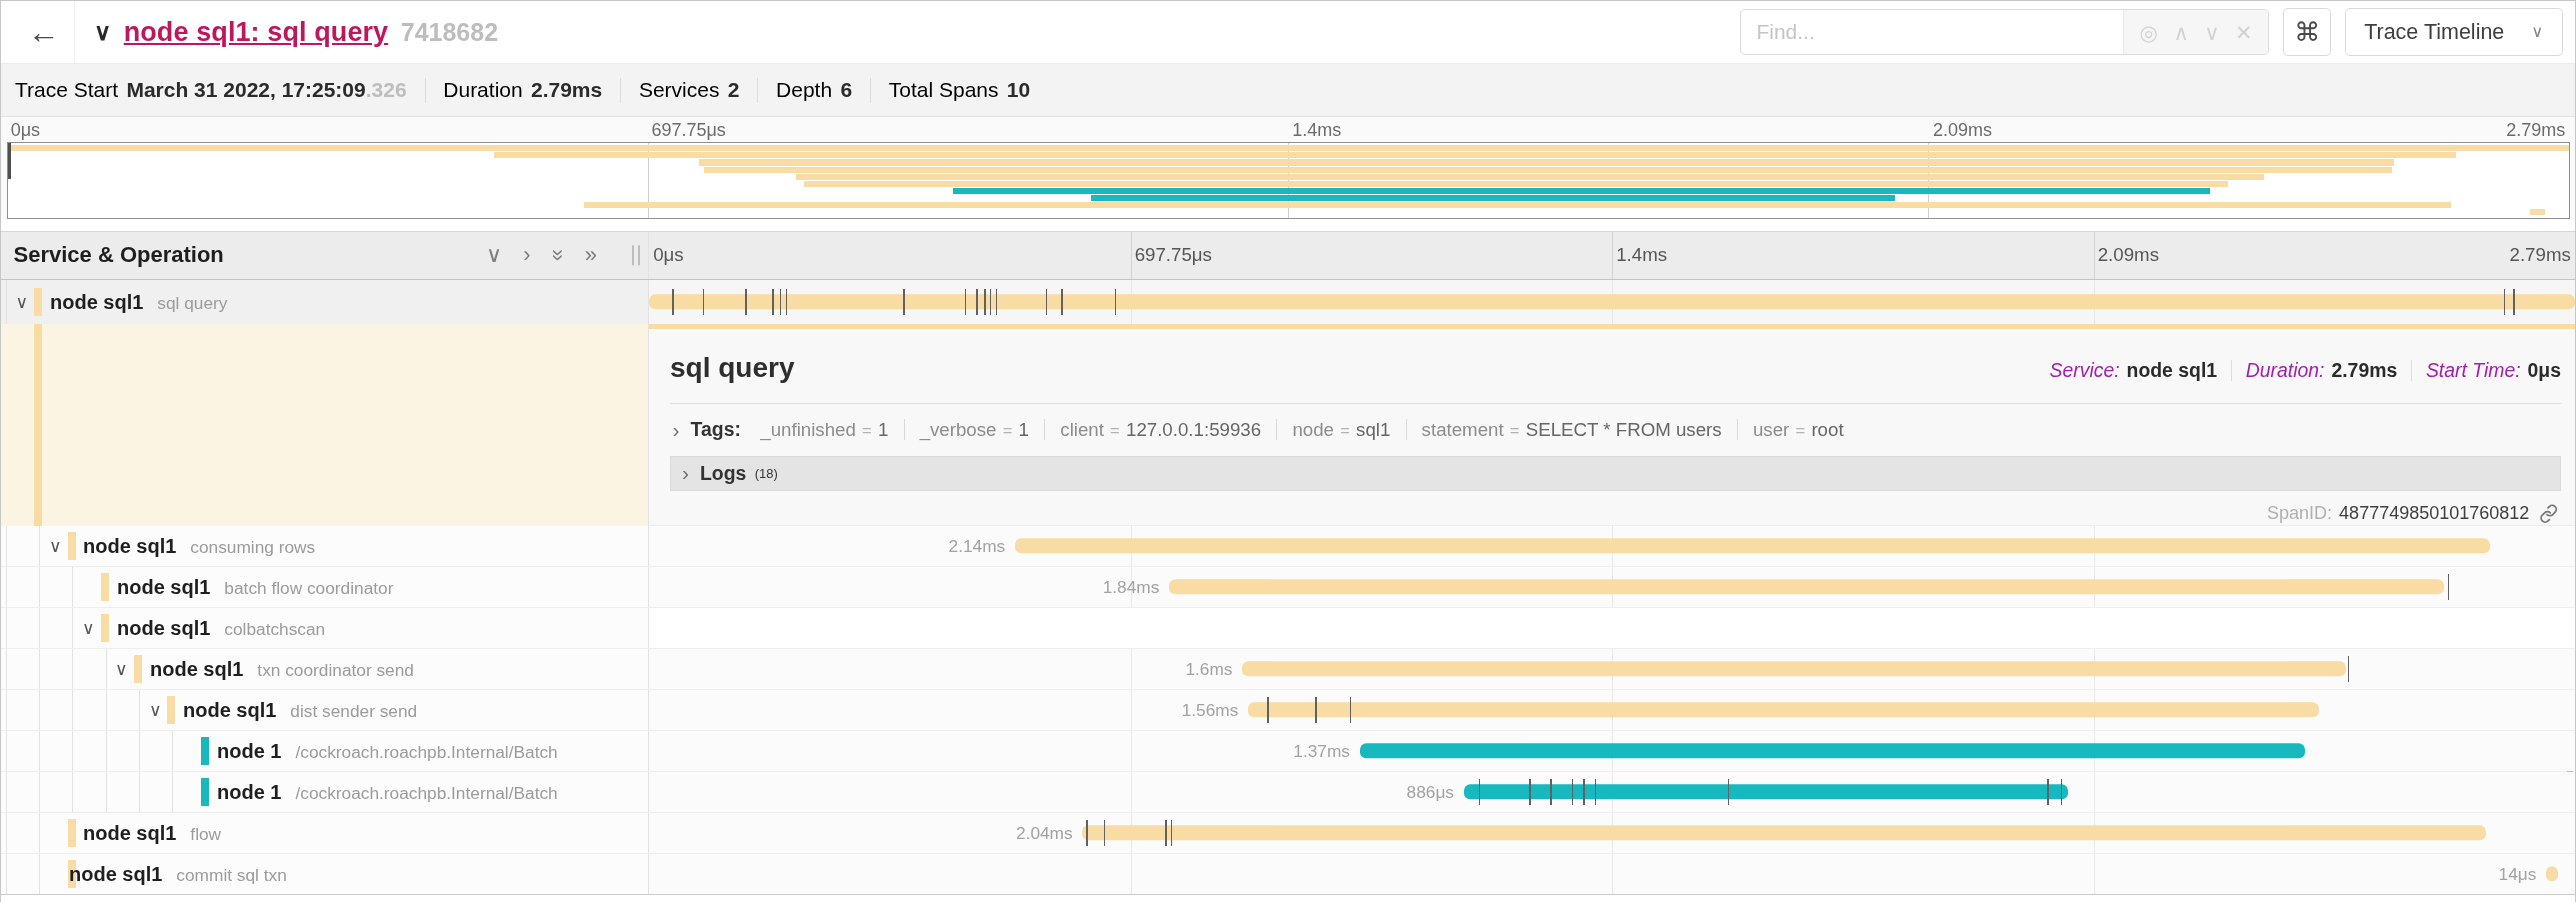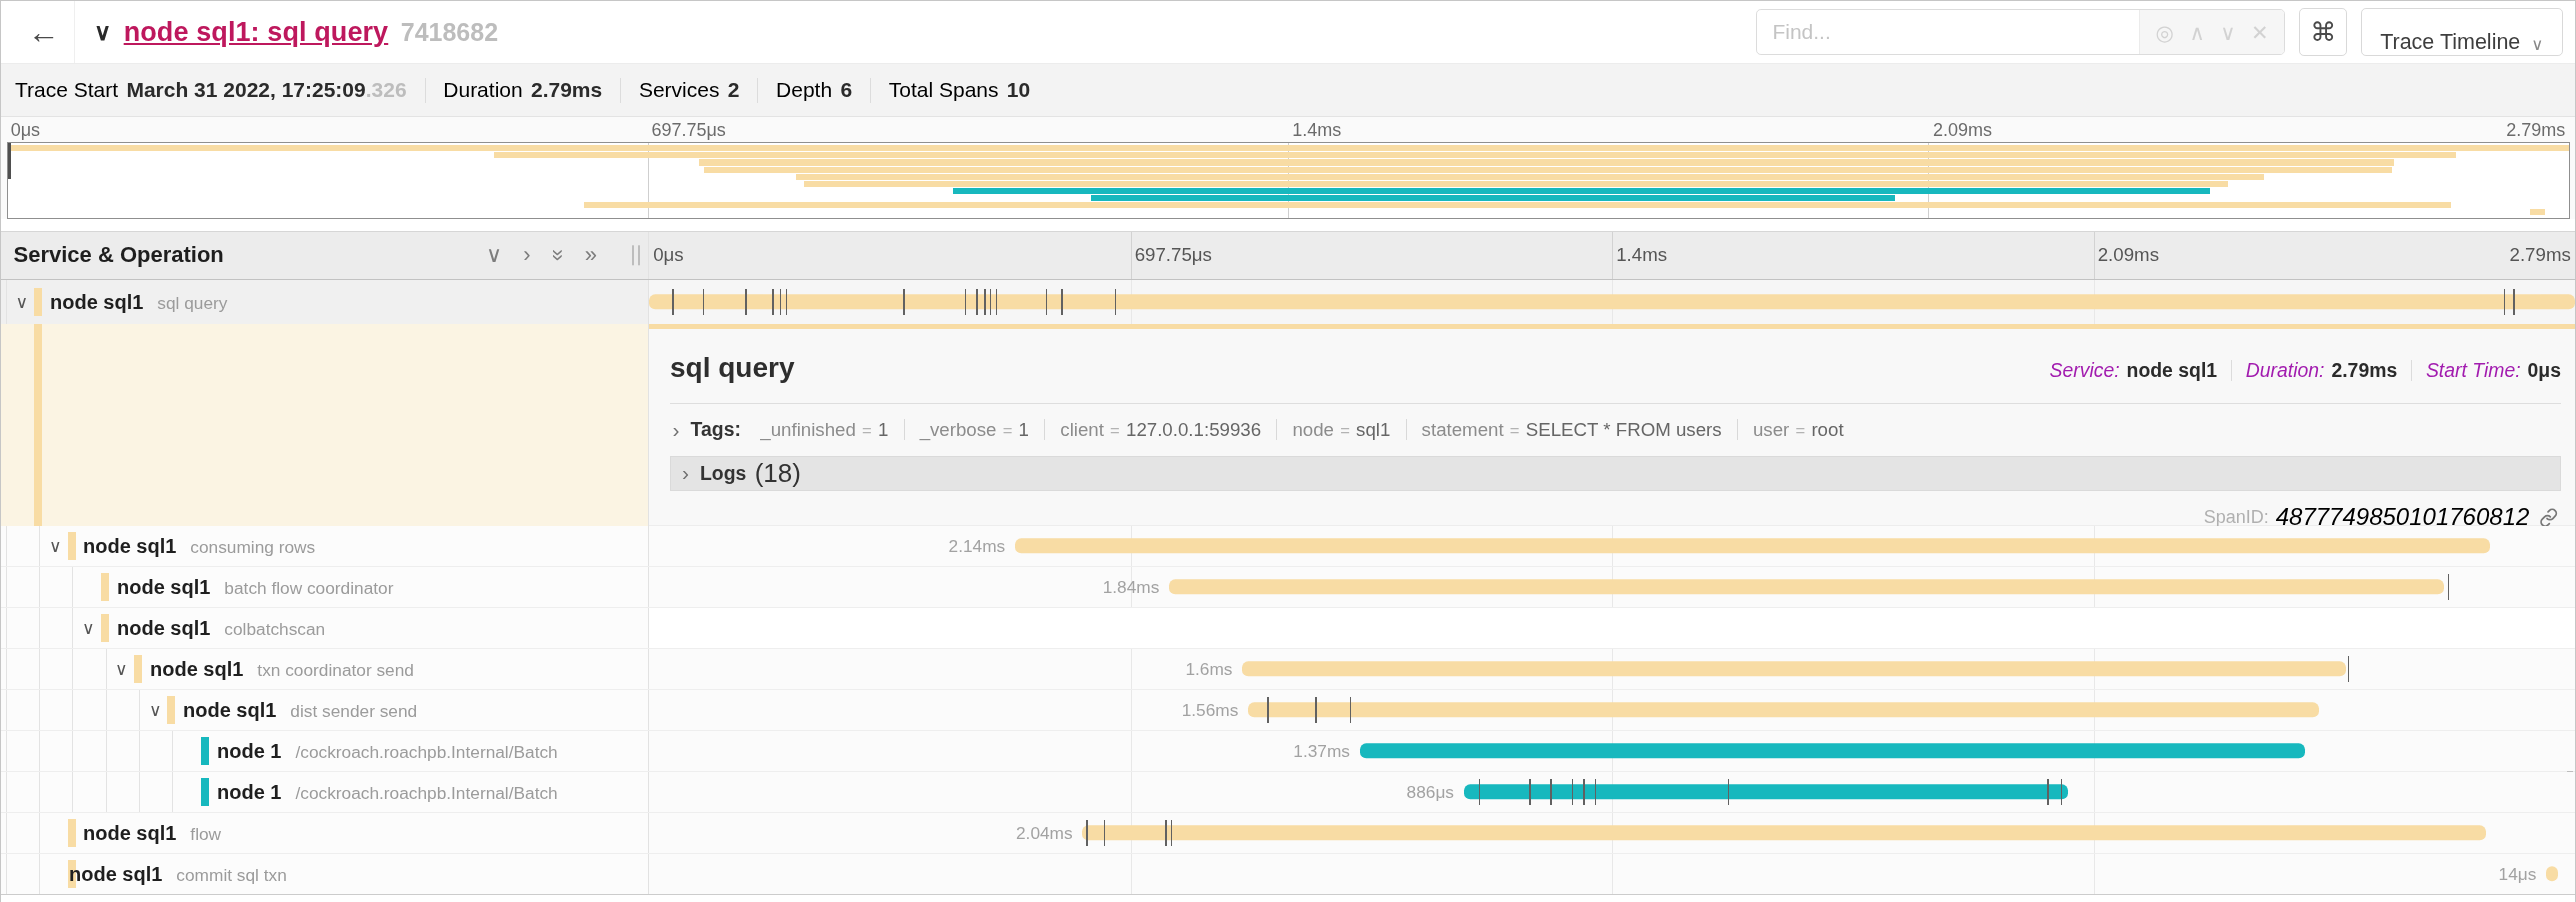--- a/index.html
+++ b/index.html
@@ -12,21 +12,21 @@
   .title-chevron{font-size:23.6px;font-weight:bold;color:#2a2a2a;margin:0 12.5px 0 19.4px;}
   .page-title{font-size:27px;font-weight:bold;color:#be185d;letter-spacing:0.1px;text-decoration:underline;}
   .trace-id{font-size:25px;color:#bdbdbd;margin-left:12.5px;font-weight:bold;}
   .hdr-right{margin-left:auto;display:flex;align-items:center;gap:14px;}
   .find-box{width:527px;height:44px;border:0.7px solid #dcdcdc;border-radius:4.9px;display:flex;overflow:hidden;background:#fff;}
   .find-input{flex:1;border:none;outline:none;font-size:21px;padding:0 15.3px;color:#444;font-family:"Liberation Sans",sans-serif;background:transparent;}
   .find-input::placeholder{color:#c4c4c4;}
   .find-controls{width:144px;display:flex;align-items:center;justify-content:space-evenly;background:#f6f6f6;border-left:0.7px solid #ebebeb;}
   .find-controls span{color:#d2d2d2;font-size:21px;line-height:1;}
   .kbd-btn{width:46px;height:46px;border:0.7px solid #d9d9d9;border-radius:4.9px;background:#fff;display:flex;align-items:center;justify-content:center;font-size:26px;color:#4a4a4a;cursor:pointer;}
-  .view-btn{height:46px;border:0.7px solid #d9d9d9;border-radius:4.9px;background:#fff;display:flex;align-items:flex-end;gap:11px;padding:0 18px;font-size:21.5px;color:#3e3e3e;cursor:pointer;}
+  .view-btn{height:46px;border:0.7px solid #d9d9d9;border-radius:4.9px;background:#fff;display:flex;align-items:center;gap:27px;padding:0 18px;font-size:21.5px;color:#3e3e3e;cursor:pointer;}
   .view-btn .vchev{font-size:16.6px;color:#888;}
   
   .meta-bar{height:52px;background:#f3f3f3;border-bottom:0.7px solid #e3e3e3;display:flex;align-items:center;padding:0 14px;}
   .meta-item{display:flex;align-items:baseline;white-space:nowrap;}
   .meta-label{font-size:21px;color:#000000;margin-right:8.3px;}
   .meta-value{font-size:21px;color:#2b2b2b;font-weight:bold;}
   .meta-suffix{font-size:21px;color:#bdbdbd;font-weight:bold;}
   .meta-sep{width:0.7px;height:25px;background:#dcdcdc;margin:0 18px;}
   
   .overview{position:relative;background:#fafafa;}
@@ -83,24 +83,24 @@
   .tags-row{display:flex;align-items:center;padding:14px 14px 0 23.6px;white-space:nowrap;cursor:pointer;}
   .acc-chevron{font-size:21px;color:#6f6f6f;margin-right:11px;}
   .tags-title{font-size:19.4px;font-weight:bold;color:#333;margin-right:19.4px;}
   .tag-item{display:flex;align-items:baseline;font-size:18.7px;}
   .tag-key{color:#8c8c8c;}
   .tag-eq{color:#b3b3b3;margin:0 6.2px;font-size:16.6px;}
   .tag-val{color:#666;}
   .tag-sep{width:0.7px;height:21px;background:#d9d9d9;margin:0 15.3px;align-self:center;}
   .logs-row{margin:14px 14px 0 21px;height:33px;background:#e4e4e4;border:0.7px solid #dadada;display:flex;align-items:center;padding:0 11px;cursor:pointer;}
   .logs-title{font-size:19.4px;font-weight:bold;color:#333;margin-right:8.3px;}
-  .logs-count{font-size:26px;color:#333;}
+  .logs-count{font-size:13px;color:#333;}
   .spanid-row{display:flex;justify-content:flex-end;align-items:center;padding:12.5px 16.6px 0 0;}
   .spanid-label{font-size:18px;color:#b0b0b0;margin-right:7px;}
-  .spanid-value{font-size:24px;color:#000000;font-style:italic;}
+  .spanid-value{font-size:18px;color:#404040;}
   .link-icon{margin-left:9.7px;cursor:pointer;display:inline-flex;}
   .scroll-thumb{position:absolute;right:2.1px;top:426px;width:6.2px;height:54px;background:#bdbdbd;border-radius:3.5px;}
   .list-bottom{border-bottom:1.4px solid #cccccc;}
 </style>
 </head>
 <body>
 
 <div class="app">
 
   <div class="top-header">

